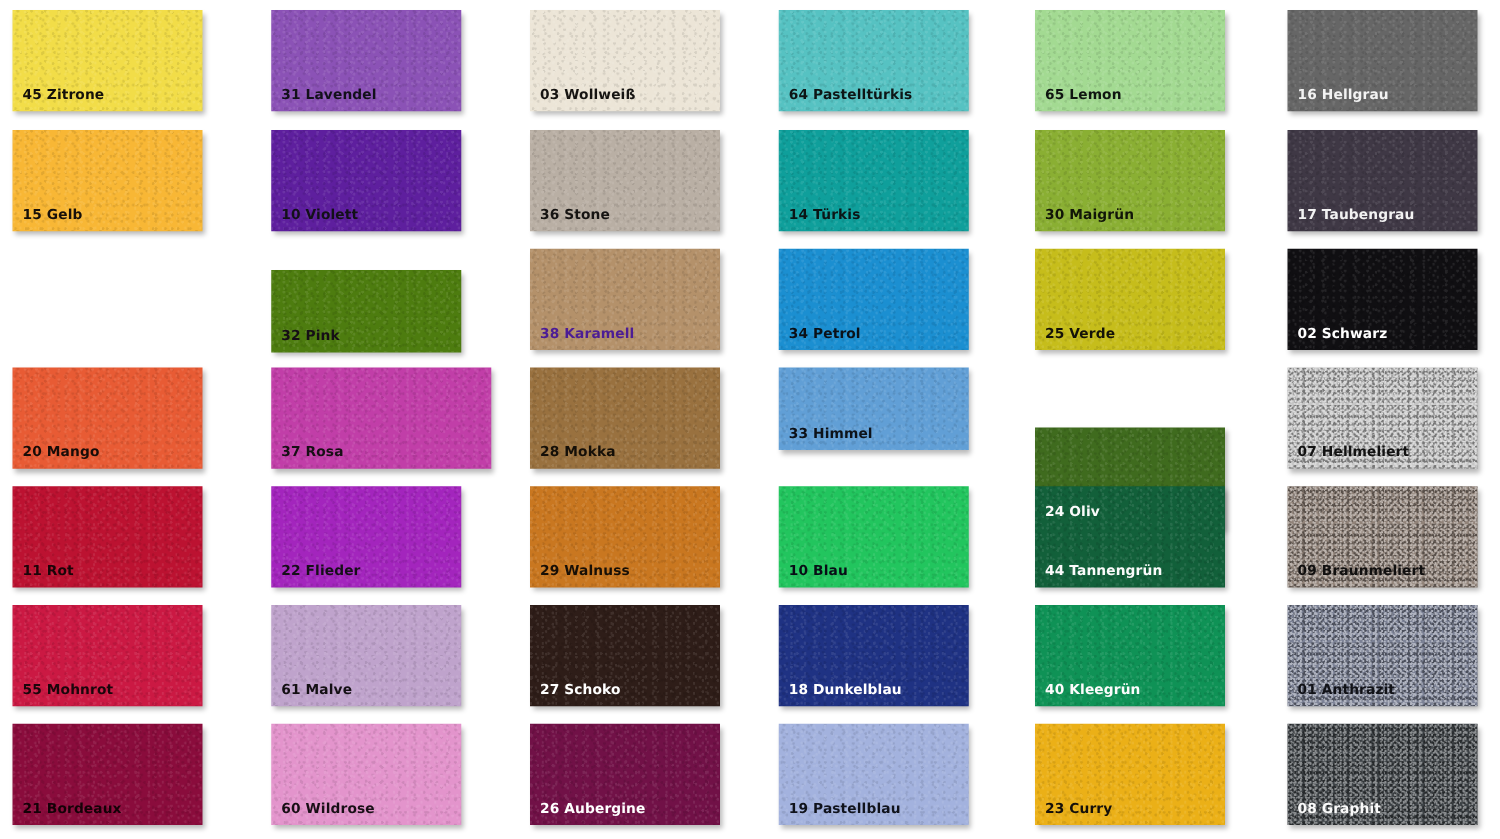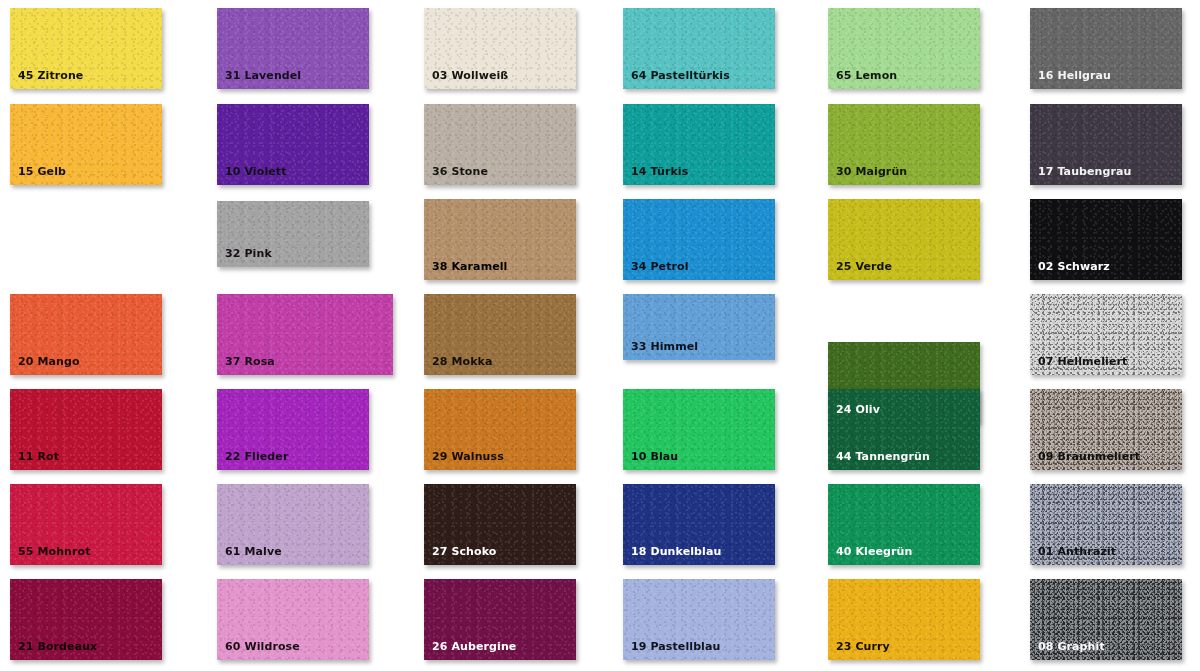--- a/index.html
+++ b/index.html
@@ -104,25 +104,25 @@
     </div>
     <div class="swatch" style="left: 623px; top: 104px; width: 152px; height: 81px; background: rgb(15, 159, 155);">
       <span class="swatch-label" style="color: rgb(11, 21, 21);">14 Türkis</span>
     </div>
     <div class="swatch" style="left: 828px; top: 104px; width: 152px; height: 81px; background: rgb(138, 175, 51);">
       <span class="swatch-label" style="color: rgb(17, 21, 8);">30 Maigrün</span>
     </div>
     <div class="swatch" style="left: 1030px; top: 104px; width: 152px; height: 81px; background: rgb(63, 56, 69);">
       <span class="swatch-label" style="color: rgb(242, 242, 242);">17 Taubengrau</span>
     </div>
-    <div class="swatch" style="left: 217px; top: 201px; width: 152px; height: 66px; background: #a3a3a3;">
+    <div class="swatch" style="left: 217px; top: 216px; width: 152px; height: 66px; background: #4d7c0f;">
       <span class="swatch-label" style="color: rgb(22, 15, 22);">32 Pink</span>
     </div>
     <div class="swatch" style="left: 424px; top: 199px; width: 152px; height: 81px; background: rgb(180, 145, 106);">
-      <span class="swatch-label" style="color: #000000; margin-top: 24px;">38 Karamell</span>
+      <span class="swatch-label" style="color: #4c1d95; margin-top: 24px;">38 Karamell</span>
     </div>
     <div class="swatch" style="left: 623px; top: 199px; width: 152px; height: 81px; background: rgb(27, 143, 209);">
       <span class="swatch-label" style="color: rgb(11, 17, 24);">34 Petrol</span>
     </div>
     <div class="swatch" style="left: 828px; top: 199px; width: 152px; height: 81px; background: rgb(198, 189, 27);">
       <span class="swatch-label" style="color: rgb(20, 19, 8);">25 Verde</span>
     </div>
     <div class="swatch" style="left: 1030px; top: 199px; width: 152px; height: 81px; background: rgb(16, 15, 18);">
       <span class="swatch-label" style="color: rgb(255, 255, 255);">02 Schwarz</span>
     </div>

